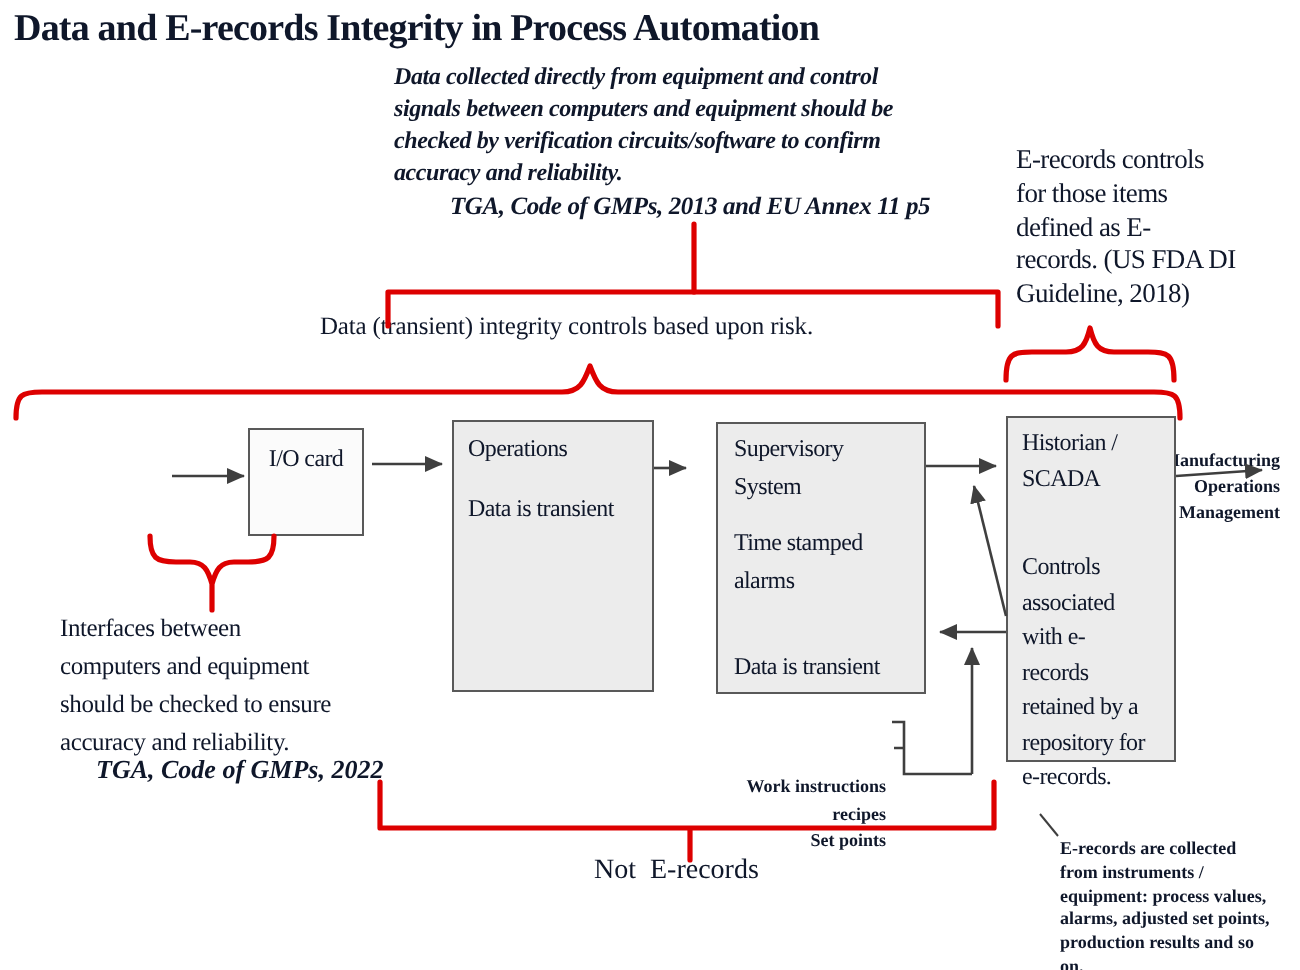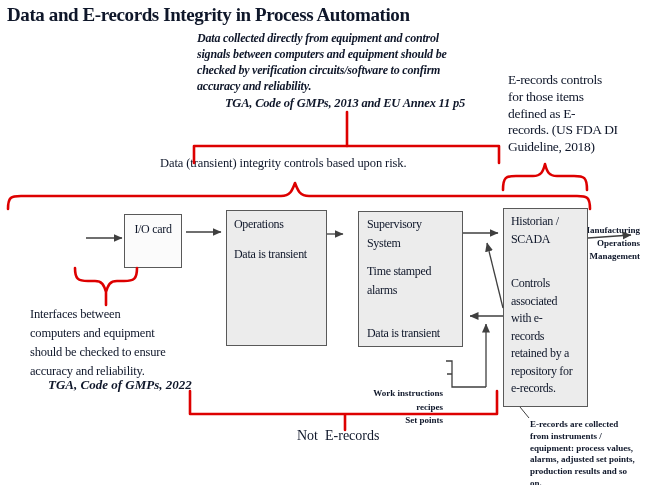--- a/index.html
+++ b/index.html
@@ -26,21 +26,21 @@
   .box .t,.box .b,.box .f{white-space:pre;}
   #box-instruments{left:4px;top:213px;width:82px;height:52px;padding:3px 6px;}
   #box-io{left:124px;top:214px;width:58px;height:54px;background:#fbfbfb;
           text-align:center;padding-top:5px;}
   #box-controller{left:226px;top:210px;width:101px;height:136px;padding:4px 7px;}
   #box-controller .b{margin-top:18px;}
   #box-controller .f{margin-top:11px;}
   #box-supervisory{left:358px;top:211px;width:105px;height:136px;padding:3px 8px;}
   #box-supervisory .b{margin-top:9px;}
   #box-supervisory .f{margin-top:24px;}
-  #box-historian{left:503px;top:208px;width:85px;height:199px;padding:4px 7px;
+  #box-historian{left:503px;top:208px;width:85px;height:173px;padding:4px 7px;
                  line-height:17.5px;}
   #box-historian .b{margin-top:27px;}
   svg.overlay{position:absolute;left:0;top:0;pointer-events:none;}
   .red{stroke:#dd0000;stroke-width:2.6;fill:none;stroke-linecap:round;stroke-linejoin:round;}
   .ln{stroke:#3f3f3f;stroke-width:1.3;fill:none;}
   .thin{stroke:#3f3f3f;stroke-width:1;fill:none;}
 </style>
 </head>
 <body>
 

